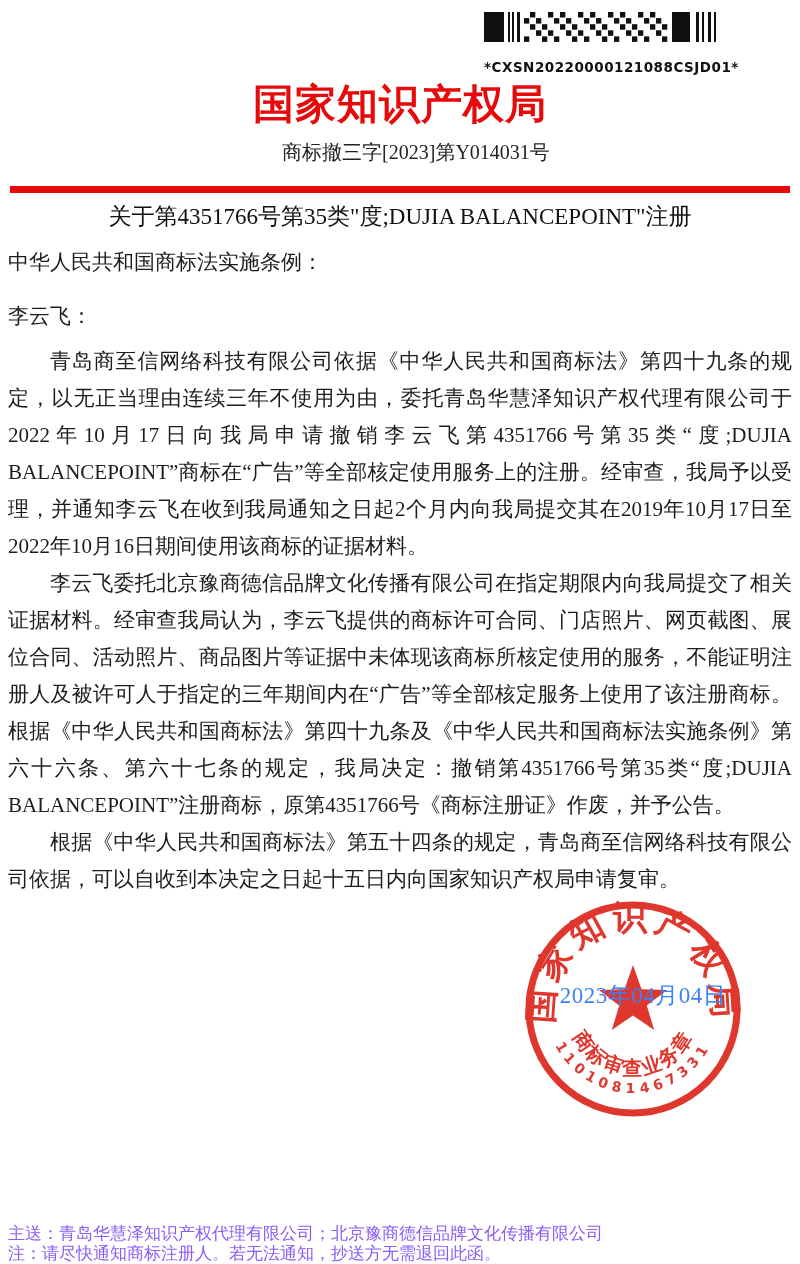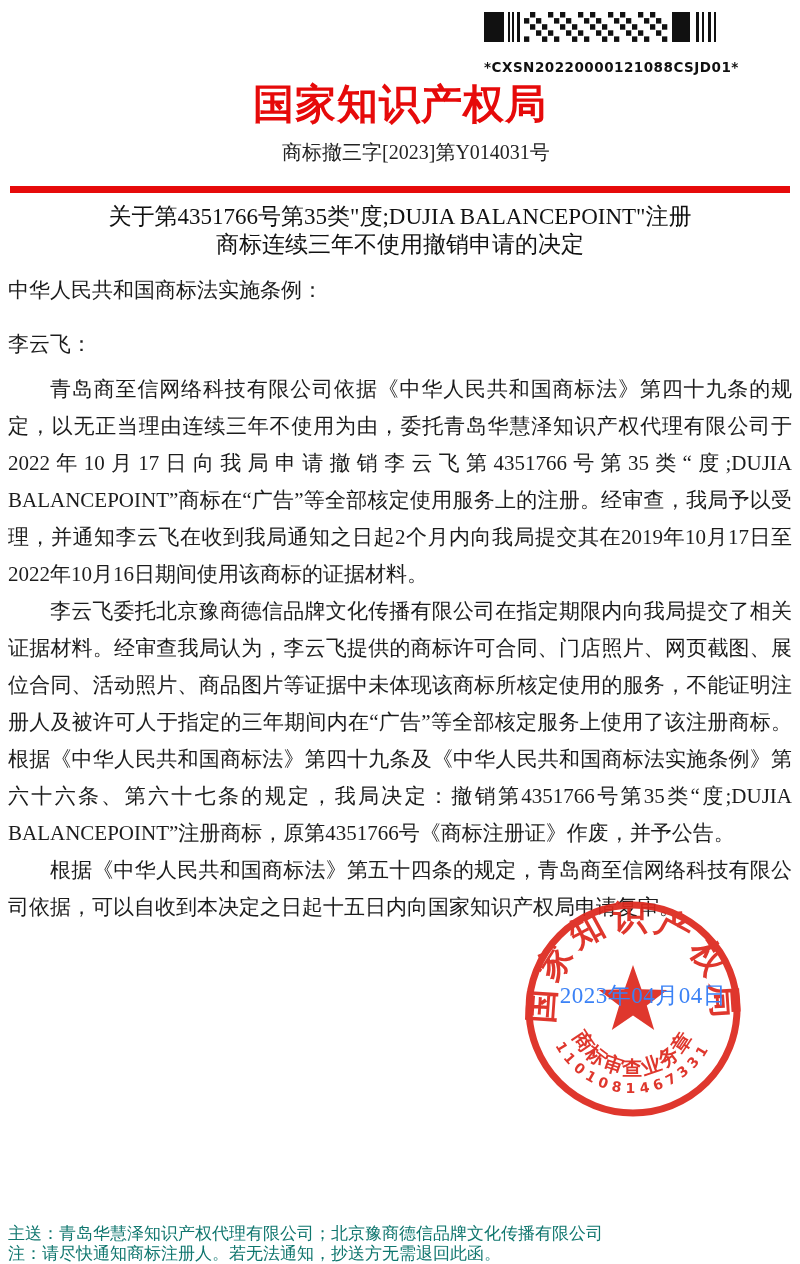--- a/index.html
+++ b/index.html
@@ -33,21 +33,21 @@
     text-indent:2em;color:#1c1c1c;
   }
   .body-par:first-of-type{margin-top:7px;}
   
   .seal-wrap{position:absolute;left:520px;top:896px;width:226px;height:226px;opacity:.93;}
   .seal-date{
     position:absolute;left:548px;top:980px;width:190px;text-align:center;
     font-size:23px;color:#3b82f6;letter-spacing:.5px;white-space:nowrap;z-index:3;
   }
   
-  .footer{position:absolute;left:8px;top:1224px;width:784px;font-size:17px;line-height:20px;color:#0f766e;}
+  .footer{position:absolute;left:8px;top:1224px;width:784px;font-size:17px;line-height:20px;color:#8b5cf6;}
   .footer div{white-space:nowrap;}
 </style>
 </head>
 <body>
 
 <div class="doc">
 
   <div class="barcode-wrap">
     <svg class="barcode-svg" viewBox="0 0 250 30">
         <rect x="0" y="0" width="20" height="30" fill="#111"></rect>
@@ -113,21 +113,20 @@
 
   <div class="agency-title">国家知识产权局</div>
 
   <div class="doc-number">商标撤三字[2023]第Y014031号</div>
 
   <div class="red-rule"></div>
 
   <div class="content">
     <div class="heading">
       <div>关于第4351766号第35类"度;DUJIA BALANCEPOINT"注册</div>
-      <div>商标连续三年不使用撤销申请的决定</div>
     </div>
 
     <div class="addressee">中华人民共和国商标法实施条例：</div>
     <div class="addressee">李云飞：</div>
 
     <p class="body-par">青岛商至信网络科技有限公司依据《中华人民共和国商标法》第四十九条的规定，以无正当理由连续三年不使用为由，委托青岛华慧泽知识产权代理有限公司于2022年10月17日向我局申请撤销李云飞第4351766号第35类“度;DUJIA BALANCEPOINT”商标在“广告”等全部核定使用服务上的注册。经审查，我局予以受理，并通知李云飞在收到我局通知之日起2个月内向我局提交其在2019年10月17日至2022年10月16日期间使用该商标的证据材料。</p>
     <p class="body-par">李云飞委托北京豫商德信品牌文化传播有限公司在指定期限内向我局提交了相关证据材料。经审查我局认为，李云飞提供的商标许可合同、门店照片、网页截图、展位合同、活动照片、商品图片等证据中未体现该商标所核定使用的服务，不能证明注册人及被许可人于指定的三年期间内在“广告”等全部核定服务上使用了该注册商标。根据《中华人民共和国商标法》第四十九条及《中华人民共和国商标法实施条例》第六十六条、第六十七条的规定，我局决定：撤销第4351766号第35类“度;DUJIA BALANCEPOINT”注册商标，原第4351766号《商标注册证》作废，并予公告。</p>
     <p class="body-par">根据《中华人民共和国商标法》第五十四条的规定，青岛商至信网络科技有限公司依据，可以自收到本决定之日起十五日内向国家知识产权局申请复审。</p>
   </div>
 

